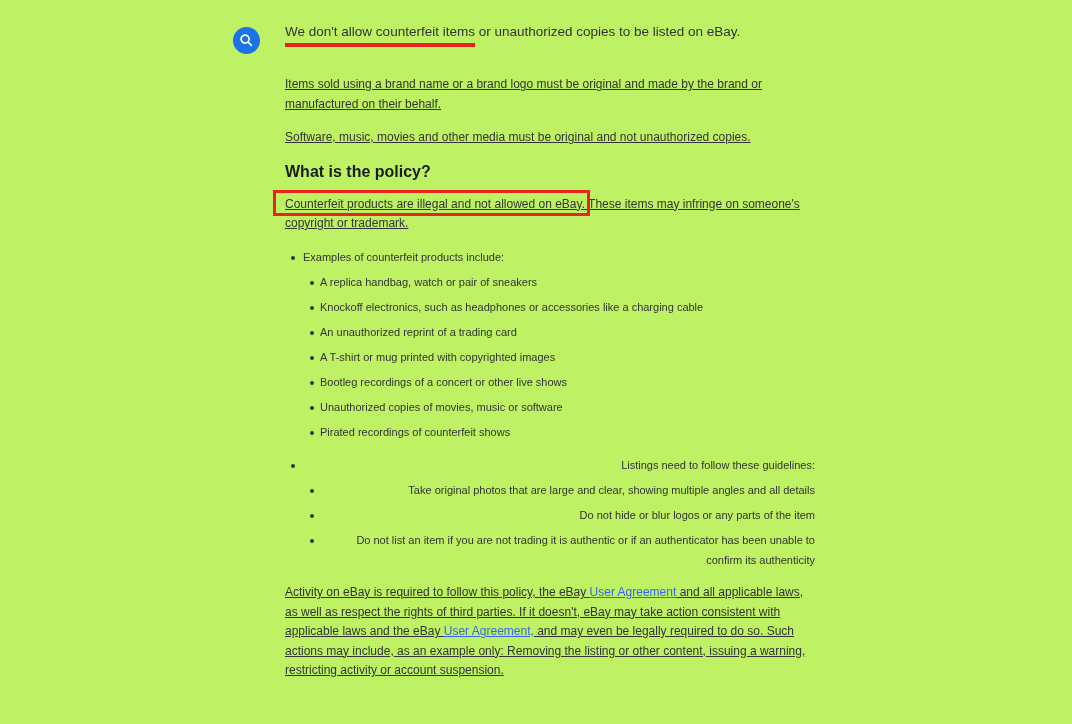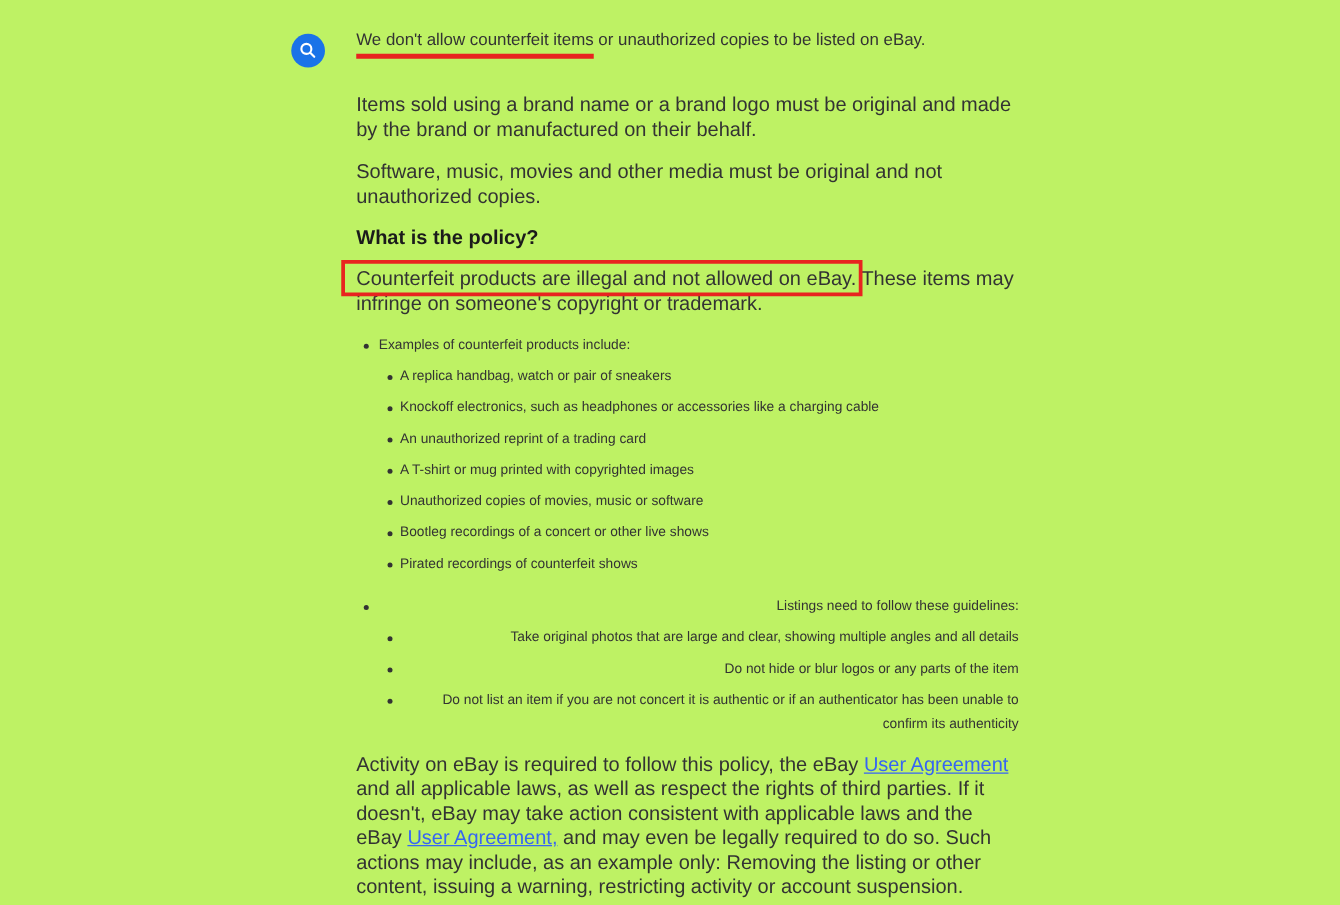--- a/index.html
+++ b/index.html
@@ -42,24 +42,25 @@
     line-height: 20px;
     margin: 0 0 33px 0;
     color: #333333;
   }
   .red-underline {
     border-bottom: 4px solid #e8241f;
     padding-bottom: 4px;
   }
 
   p.body {
-    font-size: 16px;
+    font-size: 12px;
     line-height: 19.5px;
     margin: 0 0 14px 0;
     color: #333333;
+    text-decoration: underline;
   }
 
   h2.section-heading {
     font-size: 16px;
     line-height: 20px;
     font-weight: bold;
     color: #1b1b1b;
     margin: 8px 0 13px 0;
   }
 
@@ -162,31 +163,31 @@
     <p class="body"><span class="red-box">Counterfeit products are illegal and not allowed on eBay.</span><span> These items may infringe on someone's copyright or trademark.</span></p>
 
     <ul class="policy-list">
       <li class="group">
         <span>Examples of counterfeit products include:</span>
         <ul class="sub-list">
           <li>A replica handbag, watch or pair of sneakers</li>
           <li>Knockoff electronics, such as headphones or accessories like a charging cable</li>
           <li>An unauthorized reprint of a trading card</li>
           <li>A T-shirt or mug printed with copyrighted images</li>
+          <li>Bootleg recordings of a concert or other live shows</li>
           <li>Unauthorized copies of movies, music or software</li>
-          <li>Bootleg recordings of a concert or other live shows</li>
           <li>Pirated recordings of counterfeit shows</li>
         </ul>
       </li>
       <li class="group">
         <span>Listings need to follow these guidelines:</span>
         <ul class="sub-list">
           <li>Take original photos that are large and clear, showing multiple angles and all details</li>
           <li>Do not hide or blur logos or any parts of the item</li>
-          <li>Do not list an item if you are not concert it is authentic or if an authenticator has been unable to confirm its authenticity</li>
+          <li>Do not list an item if you are not trading it is authentic or if an authenticator has been unable to confirm its authenticity</li>
         </ul>
       </li>
     </ul>
 
     <p class="body legal"><span>Activity on eBay is required to follow this policy, the eBay </span><a class="link">User Agreement</a><span> and all applicable laws, as well as respect the rights of third parties. If it doesn't, eBay may take action consistent with applicable laws and the eBay </span><a class="link">User Agreement,</a><span> and may even be legally required to do so. Such actions may include, as an example only: Removing the listing or other content, issuing a warning, restricting activity or account suspension.</span></p>
 
   </div>
 </div>
 
 </body></html>

